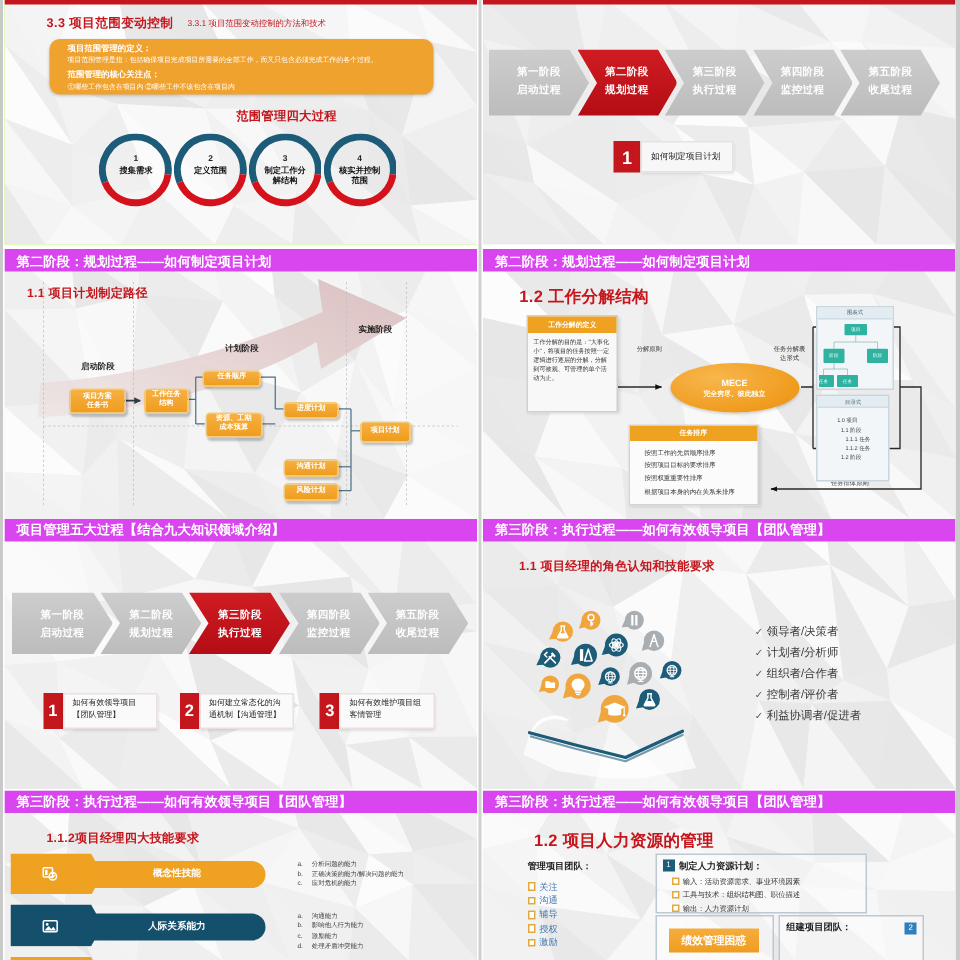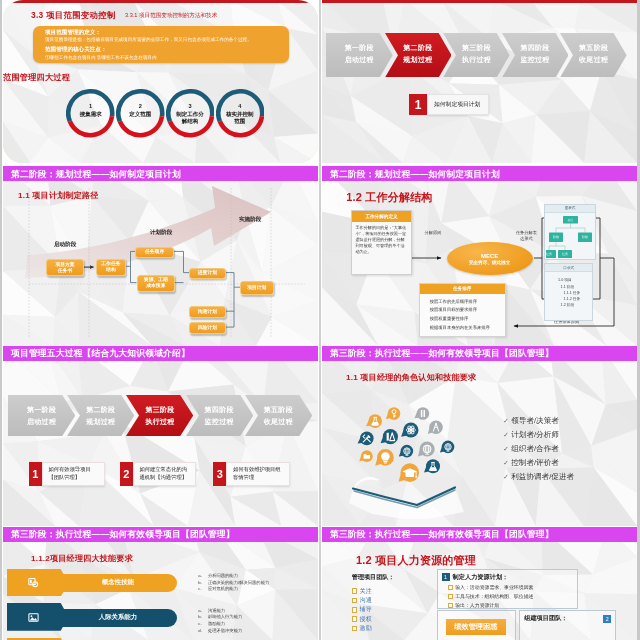--- a/index.html
+++ b/index.html
@@ -14,29 +14,29 @@
   .edgeR{position:absolute;right:0;top:0;width:3px;height:640px;background:#c9c9c9;}
 
   .slide{position:absolute;overflow:hidden;background:#f2f2f2;}
   .poly{position:absolute;inset:0;}
   .poly svg{display:block;width:100%;height:100%;}
 
   .banner{position:absolute;background:#c4161c;display:flex;align-items:center;}
   .banner .btxt{color:#fff;font-weight:bold;white-space:nowrap;}
 
   
-  #s1{left:3px;top:0px;width:315px;height:163px;background:#bef264;border-radius:20px;}
+  #s1{left:3px;top:0px;width:315px;height:163px;background:#bef264;}
   #s1 .redtop{position:absolute;left:0;top:0;width:315px;height:3px;background:#c4161c;}
   .s1-title{position:absolute;left:28px;top:10.4px;font-size:8.4px;font-weight:bold;color:#c4161c;letter-spacing:.3px;}
   .s1-sub{position:absolute;left:122px;top:11.8px;font-size:5.6px;color:#c4161c;}
   .s1-callout{position:absolute;left:30px;top:25.6px;width:256px;height:37px;background:#f0a22e;border-radius:7px;
      box-shadow:0 1px 2px rgba(0,0,0,.18);}
   .s1-callout .h{color:#fff;font-weight:bold;font-size:5.6px;}
   .s1-callout .p{color:#fff;font-size:4.6px;line-height:1.25;}
-  .s1-ptitle{position:absolute;left:0;top:71.5px;width:376px;font-size:8.2px;font-weight:bold;color:#c4161c;letter-spacing:.2px;}
+  .s1-ptitle{position:absolute;left:0;top:71.5px;width:376px;text-align:center;font-size:8.2px;font-weight:bold;color:#c4161c;letter-spacing:.2px;}
   .s1-circles{position:absolute;left:0;top:89.4px;width:315px;height:50px;}
 
   
   .chevstrip{position:absolute;}
   .chev{position:absolute;top:0;height:100%;}
   .chev svg{display:block;width:100%;height:100%;}
   .chev .t1,.chev .t2{position:absolute;left:0;width:100%;text-align:center;font-weight:bold;
     font-size:7px;color:#ffffff;letter-spacing:.3px;}
   .chev .t1{top:10px;} .chev .t2{top:22px;}
   .chev.on .t1,.chev.on .t2{color:#fff;}

